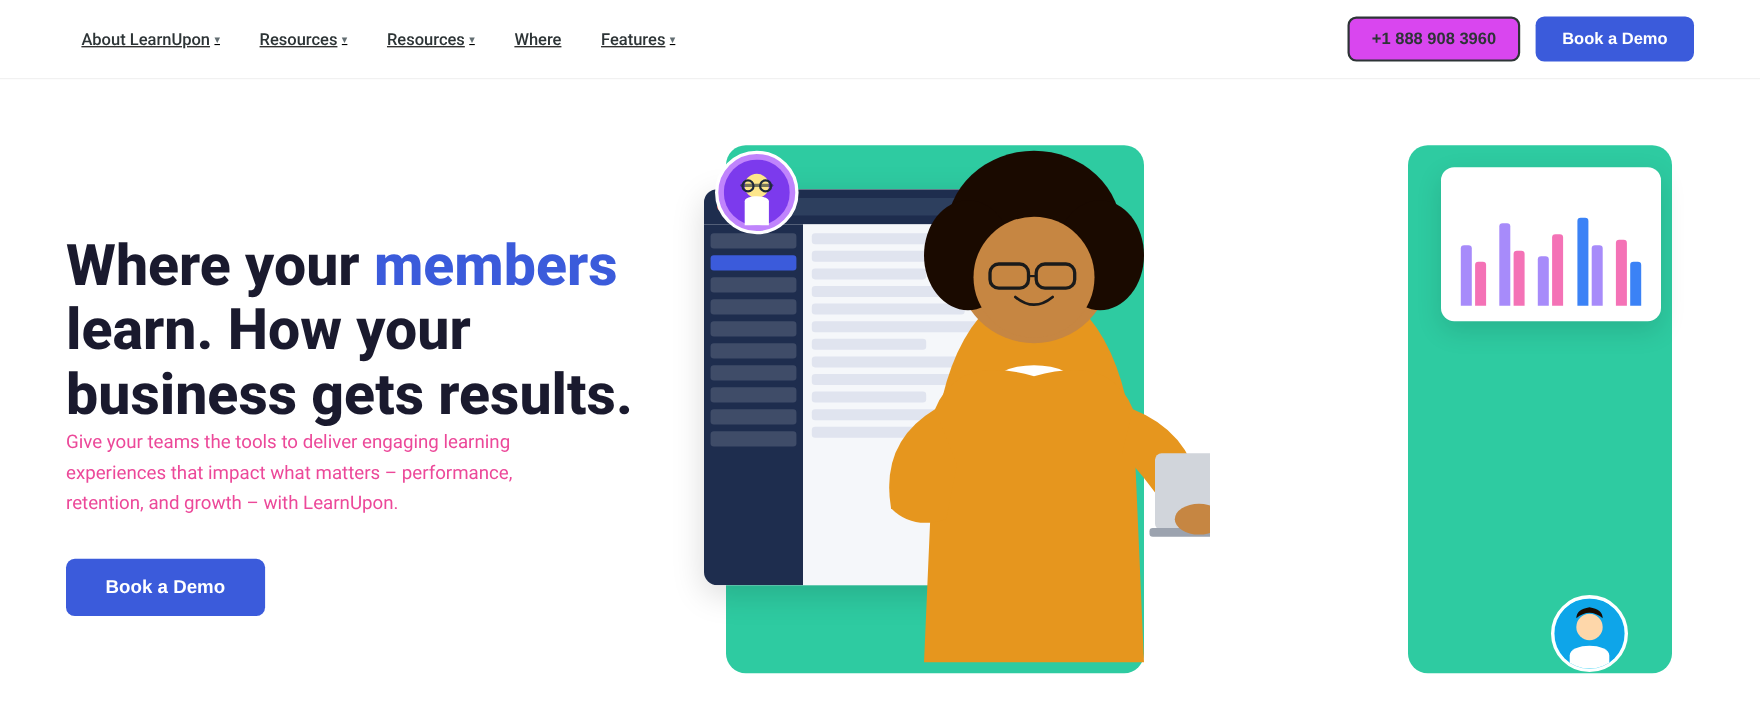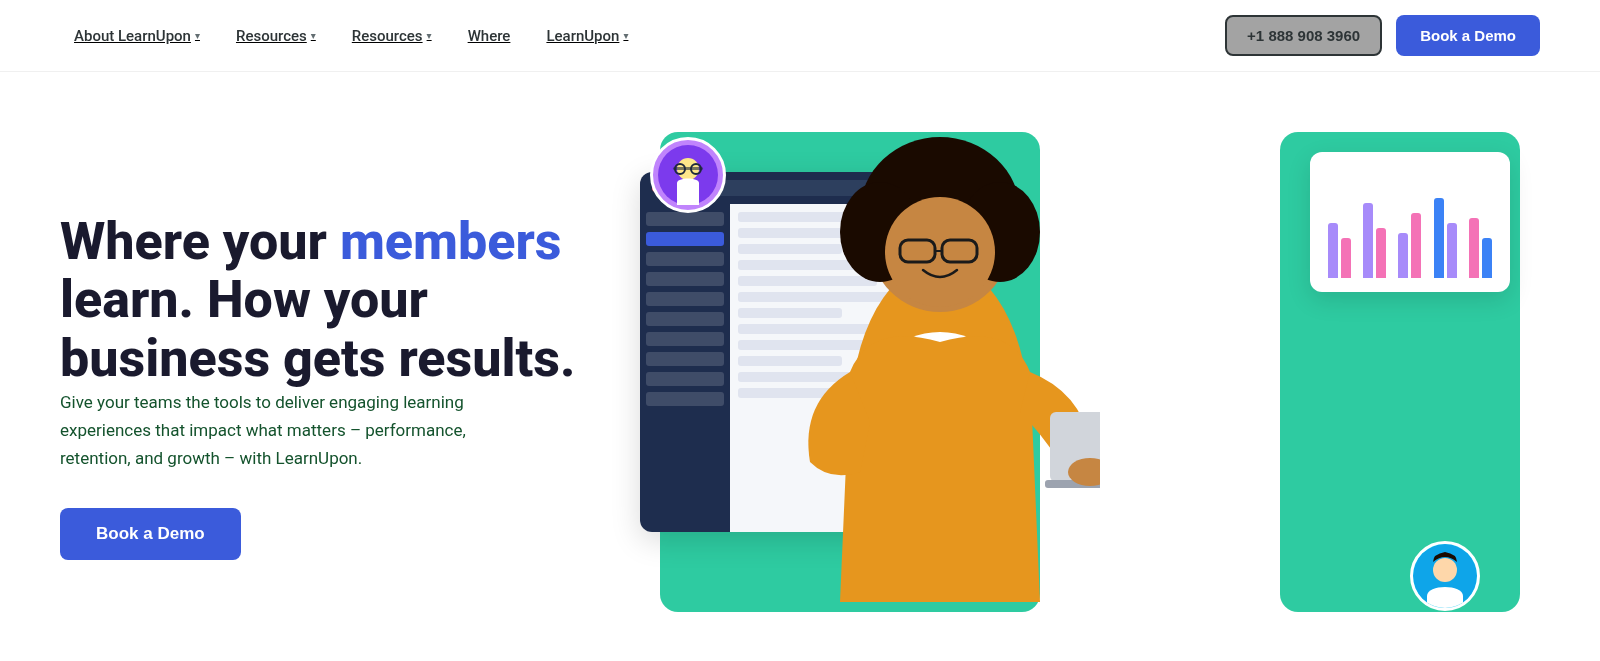--- a/index.html
+++ b/index.html
@@ -65,21 +65,21 @@
       font-size: 10px;
       color: #636e72;
     }
     .header-actions {
       display: flex;
       align-items: center;
       gap: 14px;
     }
     .phone-btn {
       border: 2px solid #2d3436;
-      background: #a3a3a3;
+      background: #d946ef;
       color: #2d3436;
       padding: 10px 20px;
       border-radius: 8px;
       font-size: 15px;
       font-weight: 600;
       cursor: pointer;
       white-space: nowrap;
     }
     .demo-btn-header {
       background: #3b5bdb;
@@ -110,21 +110,21 @@
       font-size: 52px;
       font-weight: 800;
       line-height: 1.12;
       color: #1a1a2e;
     }
     .hero-heading .highlight {
       color: #3b5bdb;
     }
     .hero-subtext {
       font-size: 17px;
-      color: #14532d;
+      color: #ec4899;
       line-height: 1.65;
       max-width: 480px;
       margin-bottom: 36px;
     }
     .demo-btn-hero {
       background: #3b5bdb;
       color: #fff;
       border: none;
       padding: 16px 36px;
       border-radius: 8px;
@@ -326,21 +326,21 @@
       <span class="chevron">▾</span>
     </div>
     <div class="nav-item">
       <span>Resources</span>
       <span class="chevron">▾</span>
     </div>
     <div class="nav-item">
       <span>Where</span>
     </div>
     <div class="nav-item">
-      <span>LearnUpon</span>
+      <span>Features</span>
       <span class="chevron">▾</span>
     </div>
   </nav>
 
   <div class="header-actions">
     <button class="phone-btn">+1 888 908 3960</button>
     <button class="demo-btn-header">Book a Demo</button>
   </div>
 </header>
 

